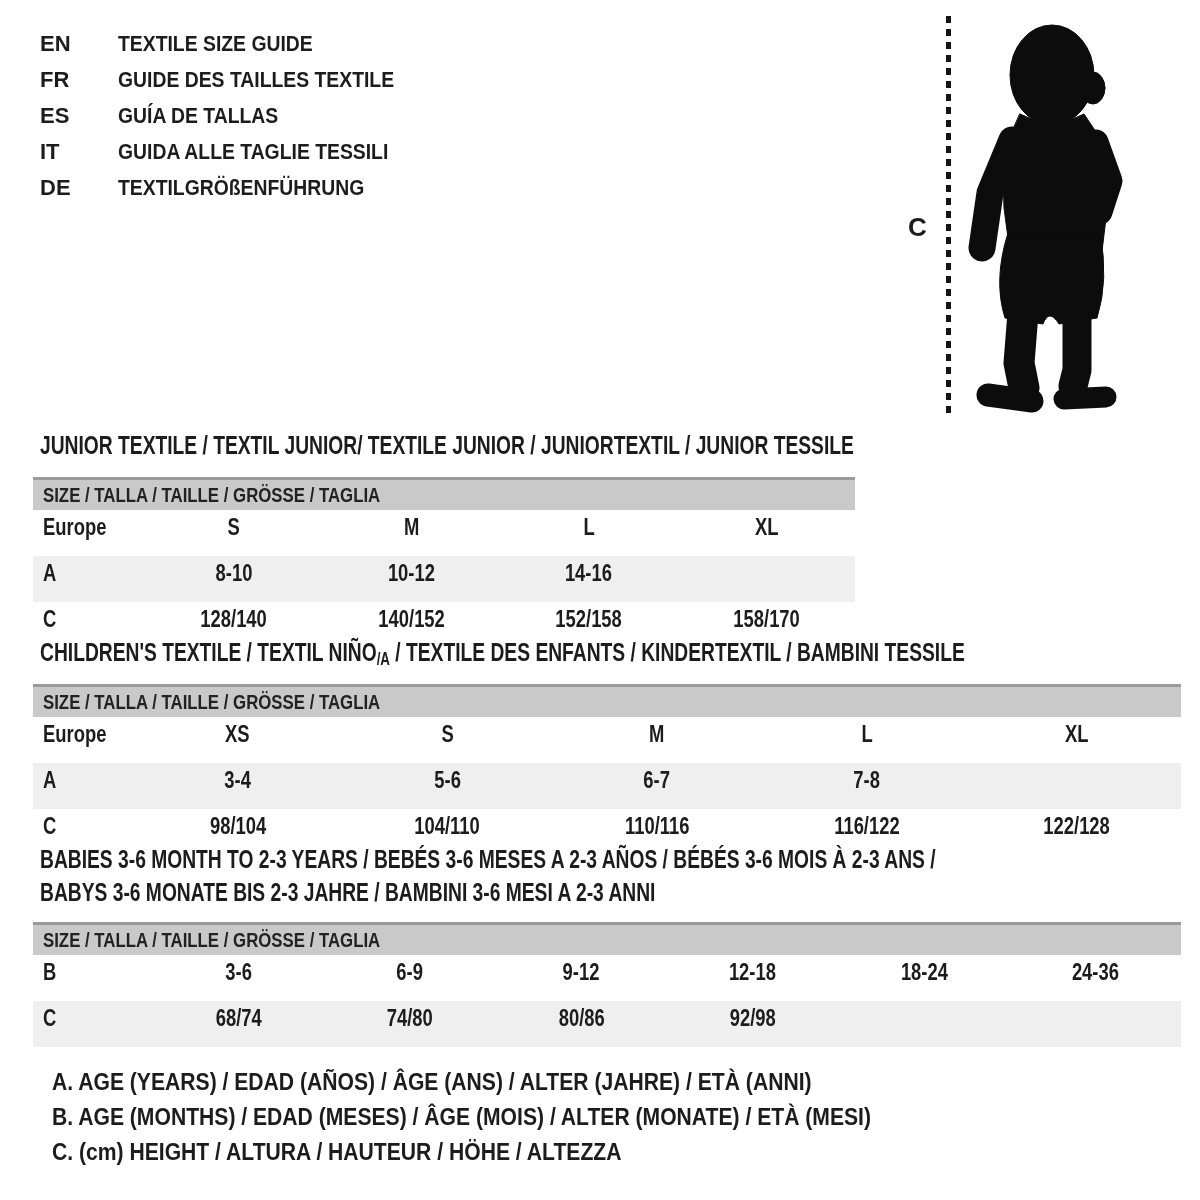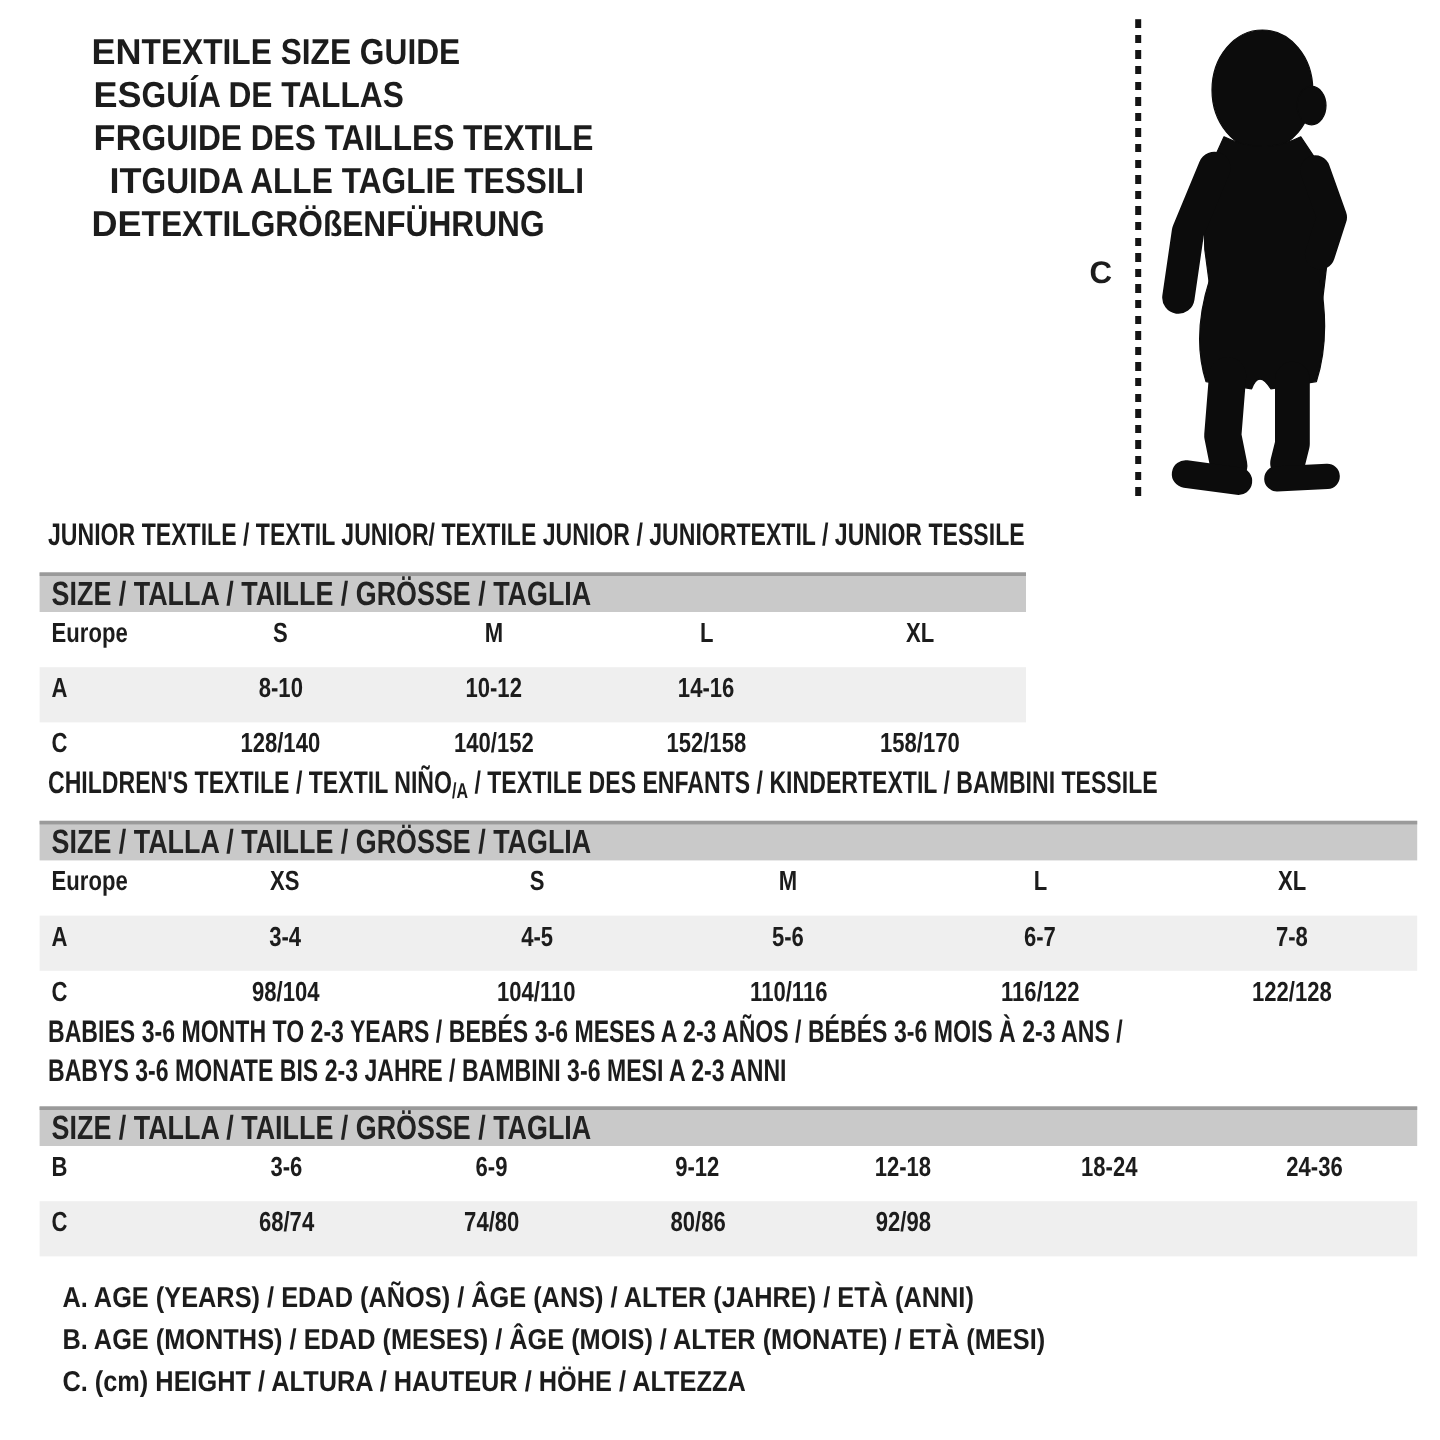--- a/index.html
+++ b/index.html
@@ -3,41 +3,41 @@
 <meta charset="utf-8">
 <style>
   html,body { margin:0; padding:0; }
   .page {
     position:relative; width:1200px; height:1200px; background:#ffffff;
     font-family:"Liberation Sans", sans-serif; color:#1c1c1c; overflow:hidden;
     font-weight:bold;
   }
   
   .lang-block { position:absolute; left:40px; top:26px; }
-  .lang-row { display:flex; line-height:36px; font-size:30px;text-align:right; }
+  .lang-row { display:flex; line-height:36px; font-size:22px; }
   .lang-code { width:78px; flex:0 0 78px; }
   .lang-label { transform:scaleX(0.88); transform-origin:left center; white-space:nowrap; }
   
   .measure-line {
     position:absolute; left:946px; top:16px; width:5px; height:400px;
     background:repeating-linear-gradient(to bottom, #141414 0 7px, transparent 7px 13px);
   }
   .measure-label { position:absolute; left:908px; top:212px; font-size:26px; }
   .silhouette { position:absolute; left:960px; top:18px; }
   
   .sec-title {
     position:absolute; left:40px; font-size:26px; line-height:28px;
     transform:scaleX(0.74); transform-origin:left top; white-space:nowrap;
   }
   .sub-a { font-size:18px; vertical-align:-4px; }
   
   .size-table { position:absolute; left:33px; }
   .size-header {
     height:30px; line-height:30px; background:#c9c9c9; border-top:3px solid #9a9a9a;
-    padding-left:10px; font-size:28px; color:#222222; overflow:hidden;
+    padding-left:10px; font-size:21px; color:#222222; overflow:hidden;
   }
   .size-header .cx { transform-origin:left center; }
   .t-row { display:grid; height:46px; line-height:34px; font-size:23px; }
   .t-row.shaded { background:#efefef; }
   .cell { text-align:center; overflow:hidden; white-space:nowrap; }
   .cell.lbl { text-align:left; padding-left:10px; }
   .cx { display:inline-block; transform:scaleX(0.8); transform-origin:center center; white-space:nowrap; }
   .cell.lbl .cx { transform-origin:left center; }
   .cols-junior { grid-template-columns:112px repeat(4, 1fr); }
   .cols-children { grid-template-columns:100px repeat(5, 1fr); }
@@ -52,26 +52,26 @@
 <body>
 
 <div class="page">
 
   <div class="lang-block">
     <div class="lang-row">
       <span class="lang-code">EN</span>
       <span class="lang-label">TEXTILE SIZE GUIDE</span>
     </div>
     <div class="lang-row">
+      <span class="lang-code">FR</span>
+      <span class="lang-label">GUIDE DES TAILLES TEXTILE</span>
+    </div>
+    <div class="lang-row">
       <span class="lang-code">ES</span>
       <span class="lang-label">GUÍA DE TALLAS</span>
-    </div>
-    <div class="lang-row">
-      <span class="lang-code">FR</span>
-      <span class="lang-label">GUIDE DES TAILLES TEXTILE</span>
     </div>
     <div class="lang-row">
       <span class="lang-code">IT</span>
       <span class="lang-label">GUIDA ALLE TAGLIE TESSILI</span>
     </div>
     <div class="lang-row">
       <span class="lang-code">DE</span>
       <span class="lang-label">TEXTILGRÖßENFÜHRUNG</span>
     </div>
   </div>
@@ -131,21 +131,20 @@
       <div class="cell lbl"><span class="cx">Europe</span></div>
       <div class="cell"><span class="cx">XS</span></div>
       <div class="cell"><span class="cx">S</span></div>
       <div class="cell"><span class="cx">M</span></div>
       <div class="cell"><span class="cx">L</span></div>
       <div class="cell"><span class="cx">XL</span></div>
     </div>
     <div class="t-row cols-children shaded">
       <div class="cell lbl"><span class="cx">A</span></div>
       <div class="cell"><span class="cx">3-4</span></div>
-      <div class="cell"><span class="cx">4-5</span></div>
       <div class="cell"><span class="cx">5-6</span></div>
       <div class="cell"><span class="cx">6-7</span></div>
       <div class="cell"><span class="cx">7-8</span></div>
     </div>
     <div class="t-row cols-children">
       <div class="cell lbl"><span class="cx">C</span></div>
       <div class="cell"><span class="cx">98/104</span></div>
       <div class="cell"><span class="cx">104/110</span></div>
       <div class="cell"><span class="cx">110/116</span></div>
       <div class="cell"><span class="cx">116/122</span></div>

